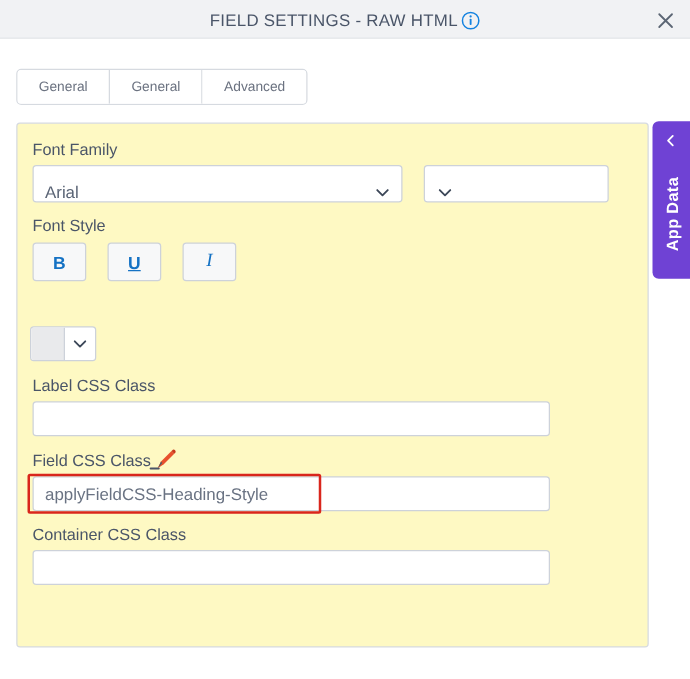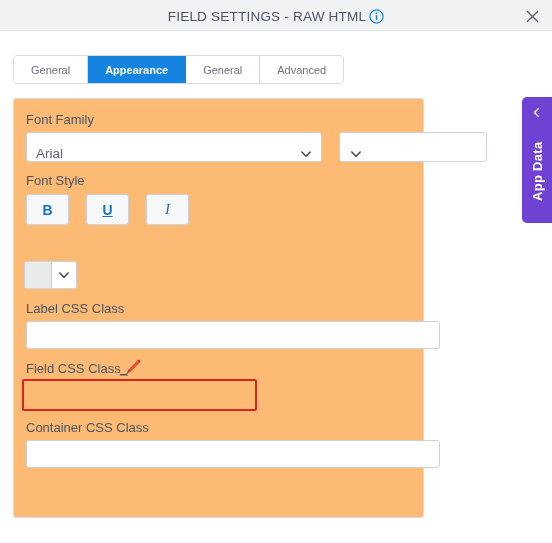--- a/index.html
+++ b/index.html
@@ -84,24 +84,24 @@
     background: #1583e0;
     color: #ffffff;
     font-weight: bold;
     border-right-color: #1583e0;
   }
 
   
   .card {
     position: absolute;
     left: 13px; top: 98px;
-    width: 411px; height: 420px;
+    width: 506px; height: 420px;
     border: 1px solid #d6dae0;
     border-radius: 3px;
-    background: #fdba74;
+    background: #fef9c3;
   }
 
   .field-label {
     position: absolute;
     font-size: 13px;
     color: #4a5568;
     white-space: nowrap;
   }
 
   .select-box {
@@ -249,21 +249,20 @@
     </div>
     <div class="close-btn">
       <svg viewBox="0 0 20 20" width="17" height="17">
         <path d="M4 4 L16 16 M16 4 L4 16" stroke="#5c6674" stroke-width="1.7" fill="none" stroke-linecap="round"></path>
       </svg>
     </div>
   </div>
 
   <div class="tabs">
     <div class="tab">General</div>
-    <div class="tab active">Appearance</div>
     <div class="tab">General</div>
     <div class="tab">Advanced</div>
   </div>
 
   <div class="card">
 
     <div class="field-label" style="left:12px; top:13px;">Font Family</div>
     <div class="select-box" style="left:12px; top:33px; width:296px;">
       <span class="select-value">Arial</span>
       <span class="chev">
@@ -284,20 +283,21 @@
     <div class="field-label" style="left:12px; top:74px;">Font Style</div>
     <div class="style-btn" style="left:12px; top:95px;">B</div>
     <div class="style-btn u" style="left:72px; top:95px;">U</div>
     <div class="style-btn i" style="left:132px; top:95px;">I</div>
 
 
     <div class="field-label" style="left:12px; top:202px;">Label CSS Class</div>
     <input class="text-input" style="left: 12px; top: 222px; width: 414px;" type="text" value="">
 
     <div class="field-label" style="left:12px; top:262px;">Field CSS Class</div>
+    <input class="text-input" style="left: 12px; top: 282px; width: 414px;" type="text" value="applyFieldCSS-Heading-Style">
     <div class="text-input highlighted" style="left:8px; top:280px; width:235px; height:32px; border-radius:2px; background:transparent; pointer-events:none;"></div>
 
     <div class="field-label" style="left:12px; top:321px;">Container CSS Class</div>
     <input class="text-input" style="left: 12px; top: 341px; width: 414px;" type="text" value="">
   </div>
 
   <div class="color-picker">
     <div class="color-swatch"></div>
     <div class="color-chev">
       <svg viewBox="0 0 16 16" width="14" height="14">

